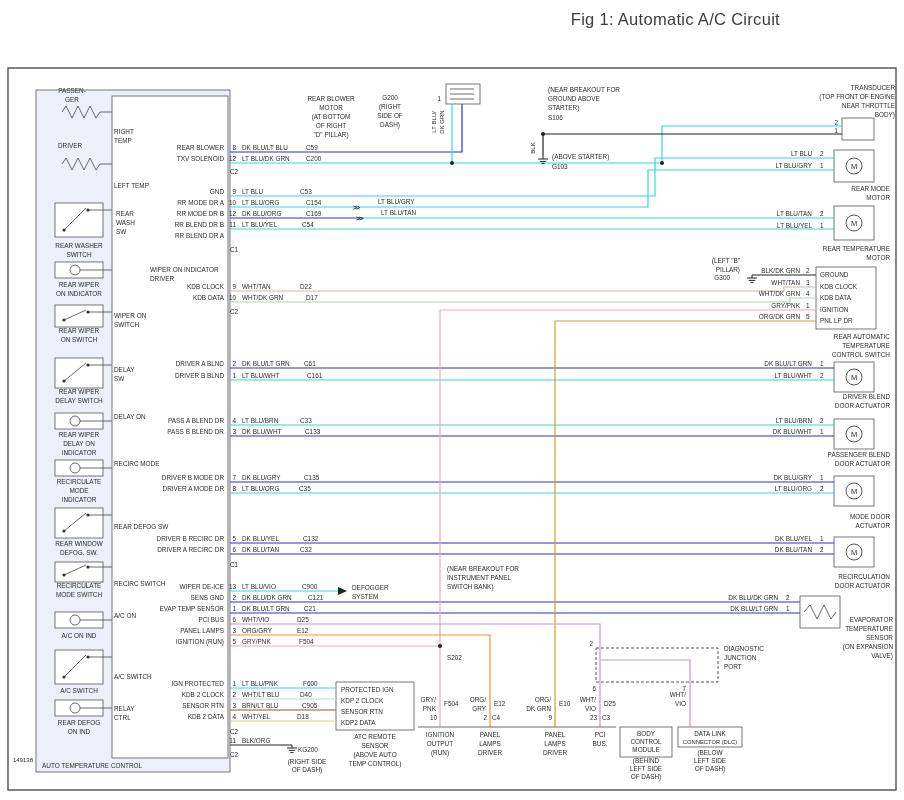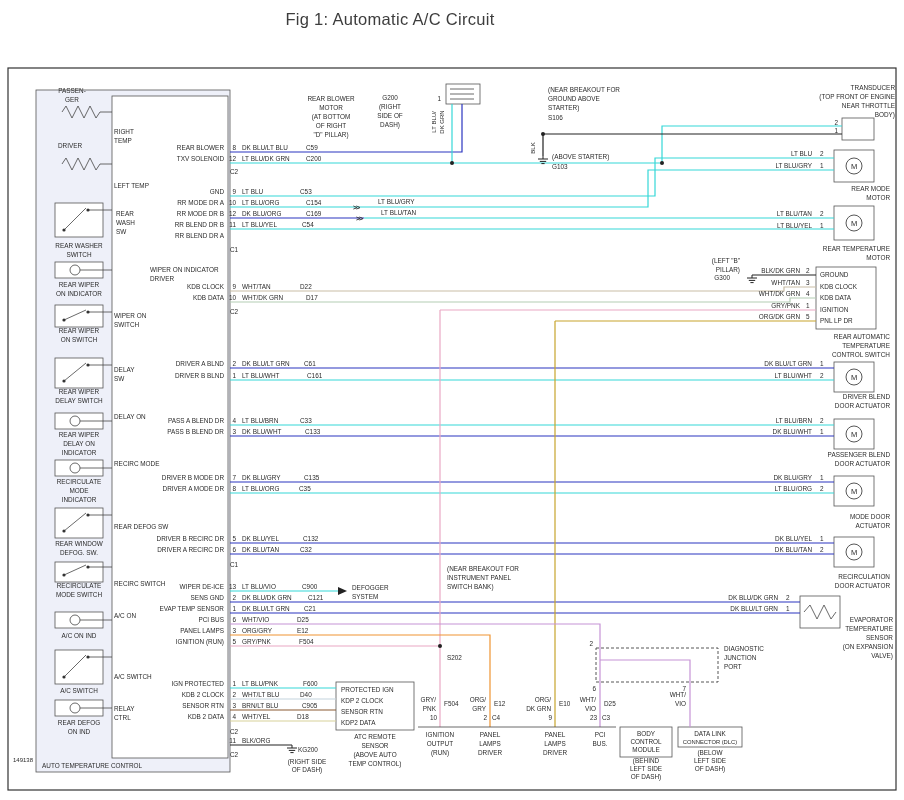--- a/index.html
+++ b/index.html
@@ -1,17 +1,17 @@
 <!DOCTYPE html>
 <html><head>
 <meta charset="utf-8">
 <style>
   html,body{margin:0;padding:0;background:#ffffff;}
   body{width:904px;height:800px;position:relative;font-family:"Liberation Sans",sans-serif;overflow:hidden;}
-  .fig-title{position:absolute;top:10px;left:0;width:780px;text-align:center;font-size:16.5px;color:#3d3d3d;letter-spacing:.3px;}
+  .fig-title{position:absolute;top:10px;left:0;width:780px;text-align:right;font-size:16.5px;color:#3d3d3d;letter-spacing:.3px;}
   svg{position:absolute;top:0;left:0;}
   svg text{fill:#2a2a2a;}
 </style>
 </head>
 <body>
 
 <div class="fig-title">Fig 1: Automatic A/C Circuit</div>
 
 <svg id="circuit" width="904" height="800" viewBox="0 0 904 800" aria-label="Automatic A/C Circuit wiring diagram">
     <rect x="8" y="68" width="888" height="722" fill="#ffffff" stroke="#333" stroke-width="1.2"></rect>

